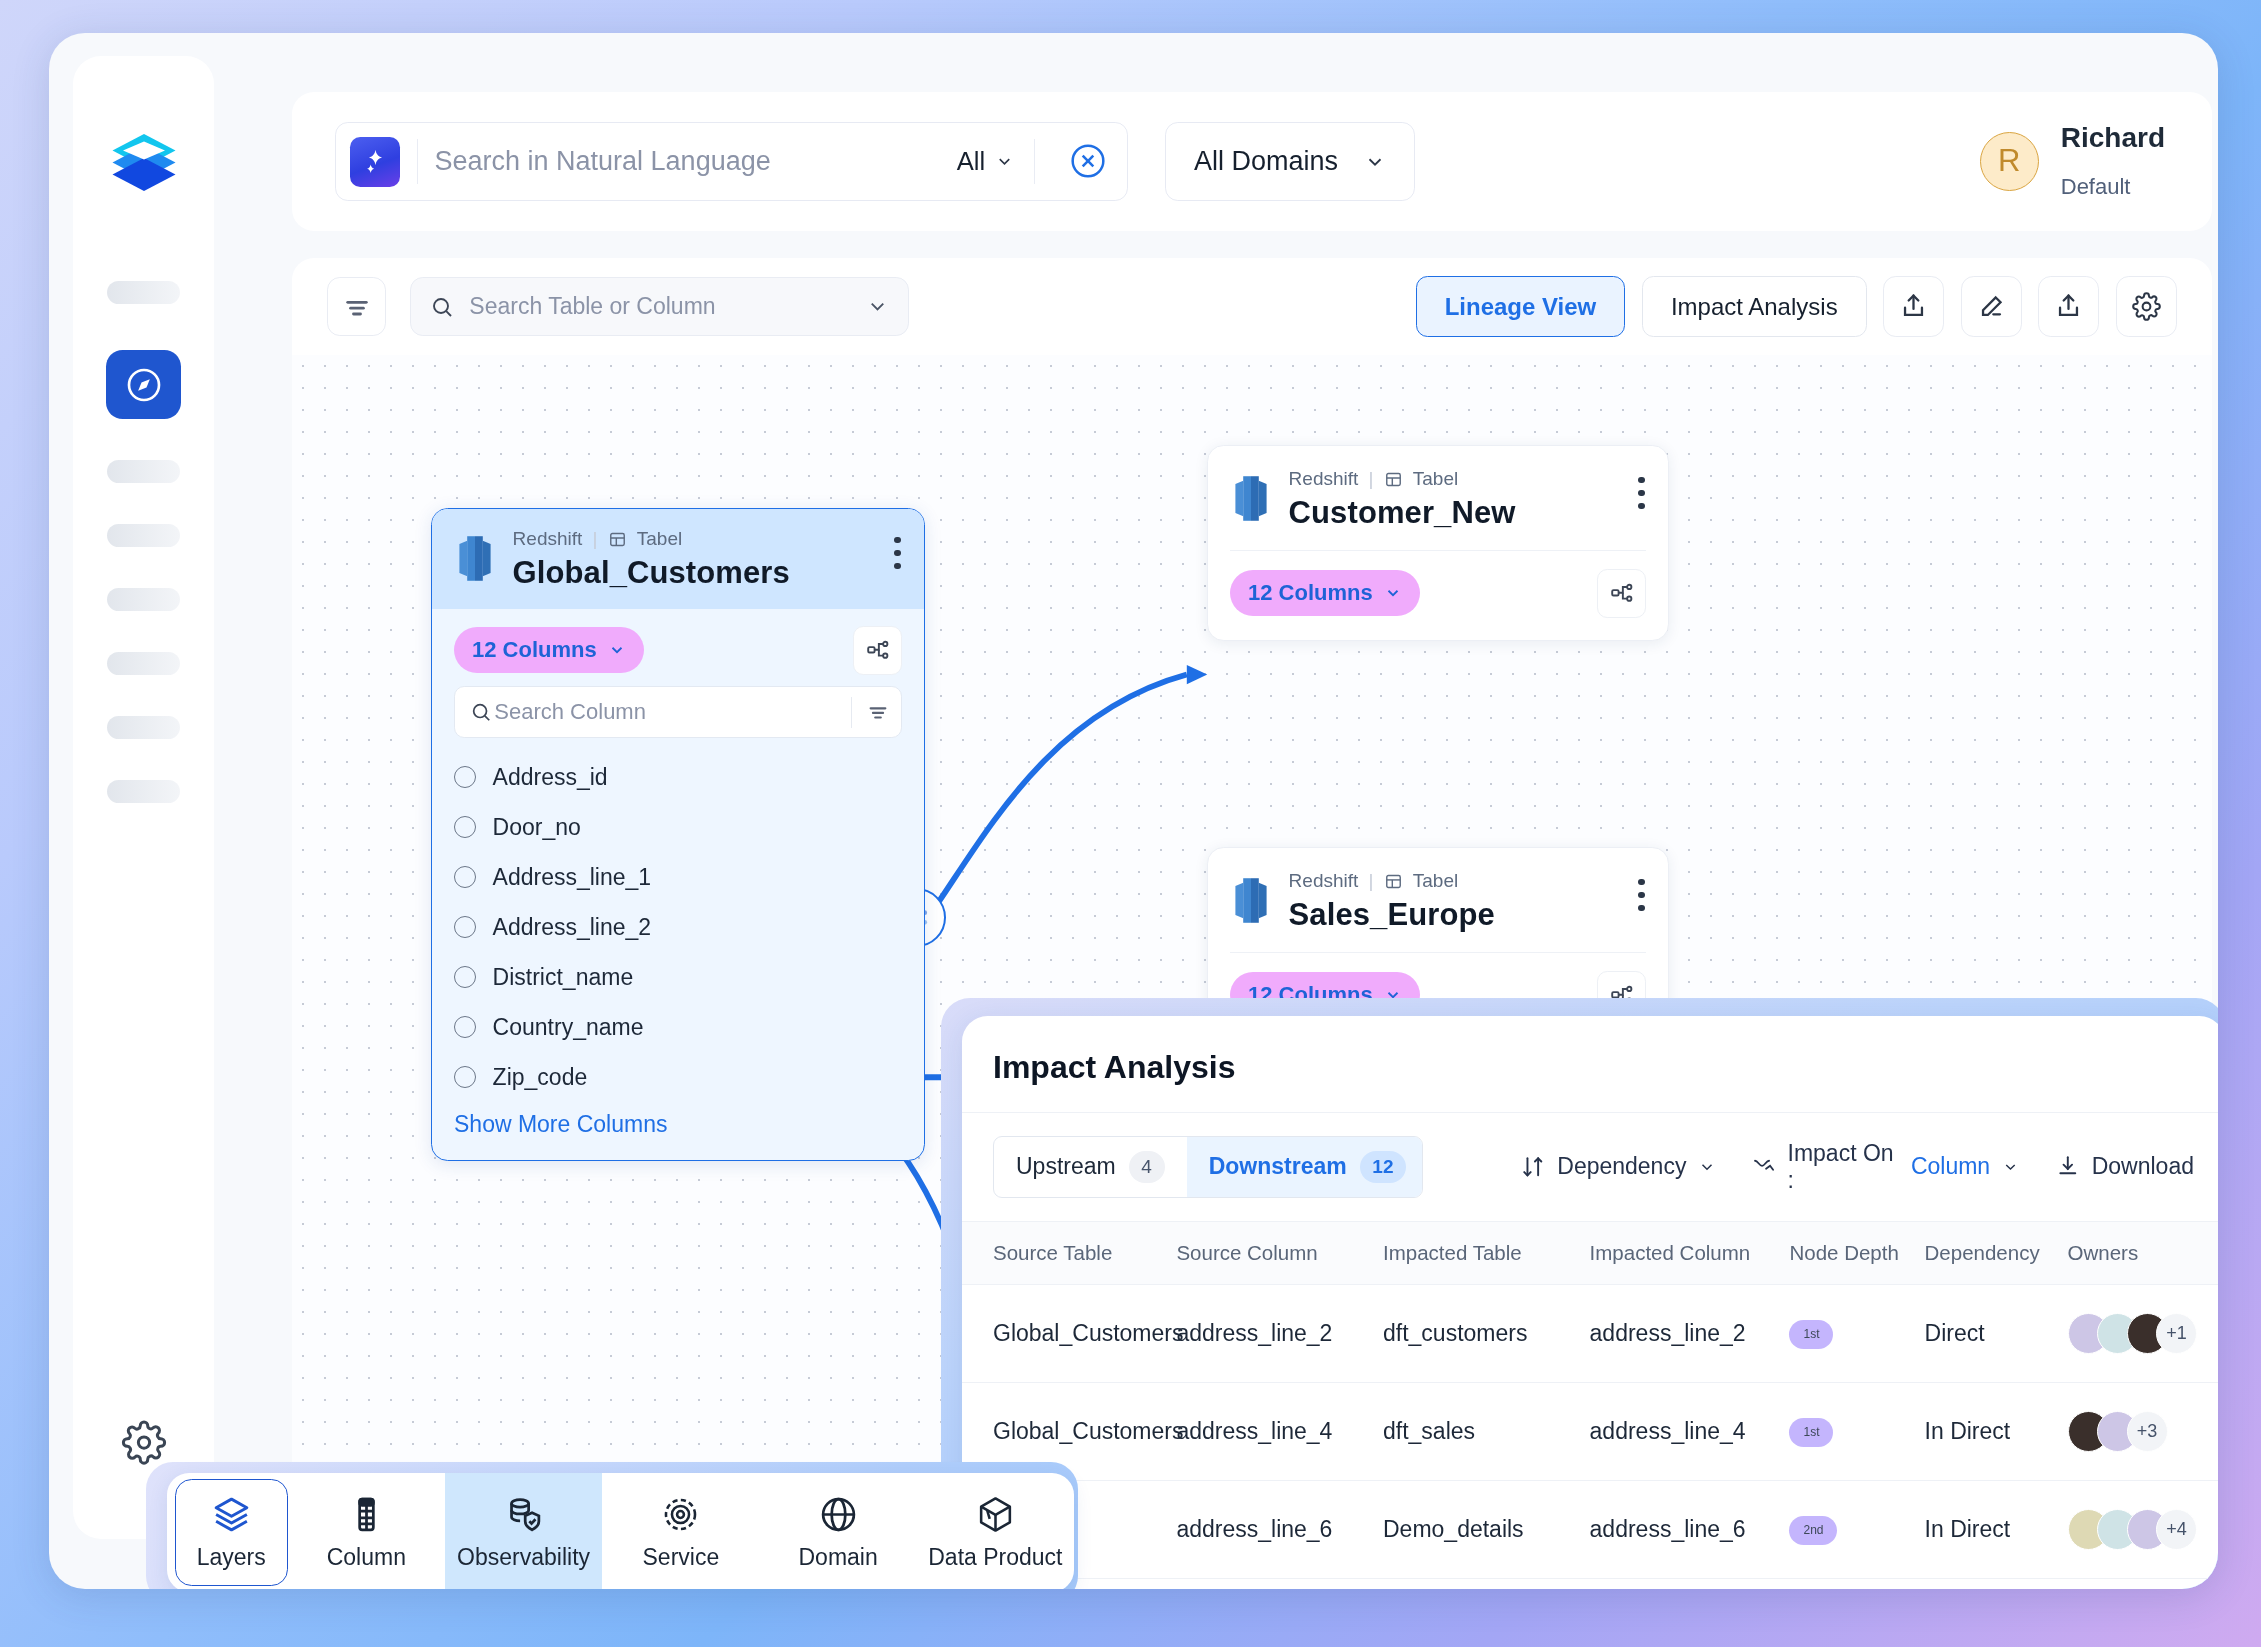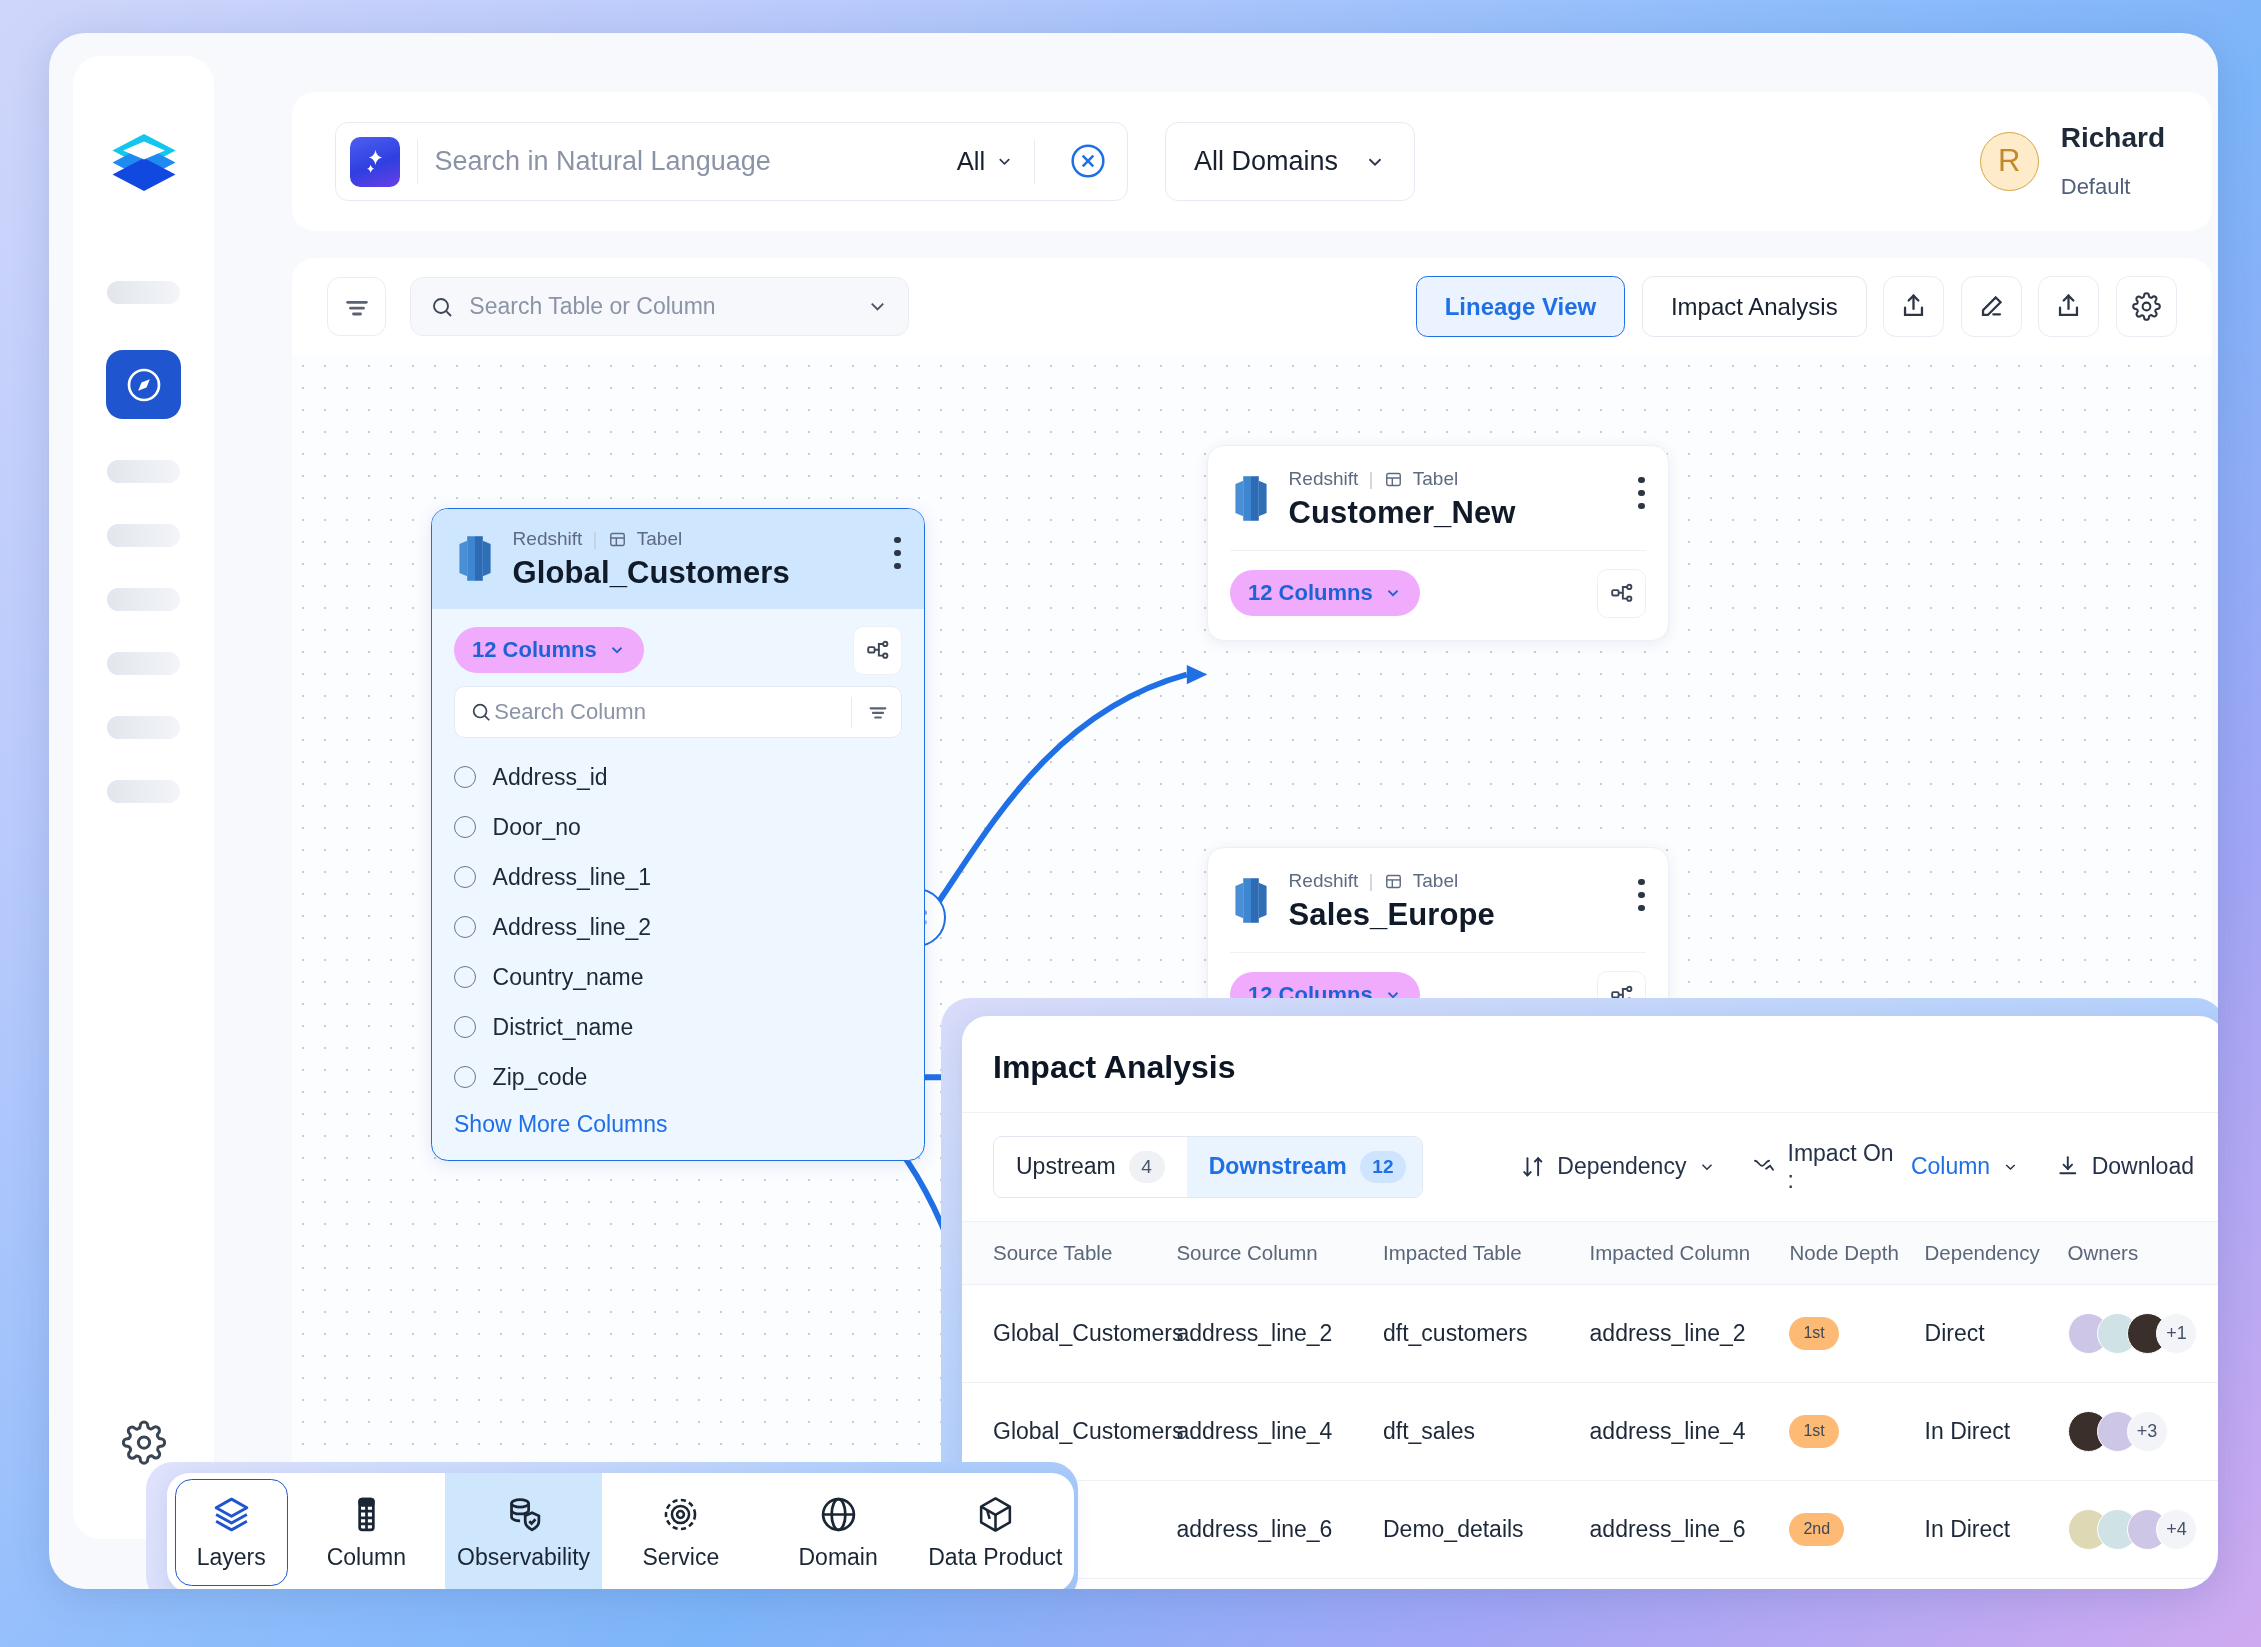--- a/index.html
+++ b/index.html
@@ -193,21 +193,21 @@
 
   
   .ia-table { margin-top: 23px; width:100%; border-collapse: collapse; table-layout: fixed;}
   .ia-table th {
     background:#fafbfd; text-align:left; font-size: 20.5px; font-weight: 400; color:#5a6679;
     padding: 19px 0 19px 0; border-top:0.6px solid #eef1f6; border-bottom:0.6px solid #eef1f6;
   }
   .ia-table th:first-child, .ia-table td:first-child { padding-left: 31px; }
   .ia-table td { padding: 28px 0; font-size: 23px; color:#1d2838; border-bottom:0.6px solid #eef1f6; vertical-align: middle;}
   .lnk { color:#1f6fe5; }
-  .depth-pill { display:inline-flex; align-items:center; justify-content:center; background:#fdba74; color:#3d4858; border-radius:639px; padding: 7.7px 14px; font-size:16px;}
+  .depth-pill { display:inline-flex; align-items:center; justify-content:center; background:#c4b5fd; color:#3d4858; border-radius:639px; padding: 7.7px 14px; font-size:12px;}
   .owners { display:flex; align-items:center;}
   .owners .av { width: 41px; height: 41px; border-radius:50%; border:1.9px solid #fff; margin-left:-11.5px; background-size:cover;}
   .owners .av:first-child { margin-left:0;}
   .owners .more { width: 41px; height:41px; border-radius:50%; border:1.9px solid #fff; background:#f2f4f7; color:#46536a; font-size:18px; display:flex;align-items:center;justify-content:center; margin-left:-11.5px;}
 
   
   .tabs-glow {
     position:absolute; left: 97px; top: 1429px;
     width: 932px; height: 141px;
     background: linear-gradient(120deg, #dfe2fb 0%, #c7d8fc 40%, #b0cefb 75%, #a6cafb 100%);
@@ -475,25 +475,25 @@
             <div class="col-item">
                   <span class="col-radio"></span>
                   <span class="col-name">Address_line_1</span>
                 </div>
             <div class="col-item">
                   <span class="col-radio"></span>
                   <span class="col-name">Address_line_2</span>
                 </div>
             <div class="col-item">
                   <span class="col-radio"></span>
-                  <span class="col-name">Country_name</span>
+                  <span class="col-name">District_name</span>
                 </div>
             <div class="col-item">
                   <span class="col-radio"></span>
-                  <span class="col-name">District_name</span>
+                  <span class="col-name">Country_name</span>
                 </div>
             <div class="col-item">
                   <span class="col-radio"></span>
                   <span class="col-name">Zip_code</span>
                 </div>
           </div>
           <div class="showmore">Show More Columns</div>
         </div>
       </div>
 

